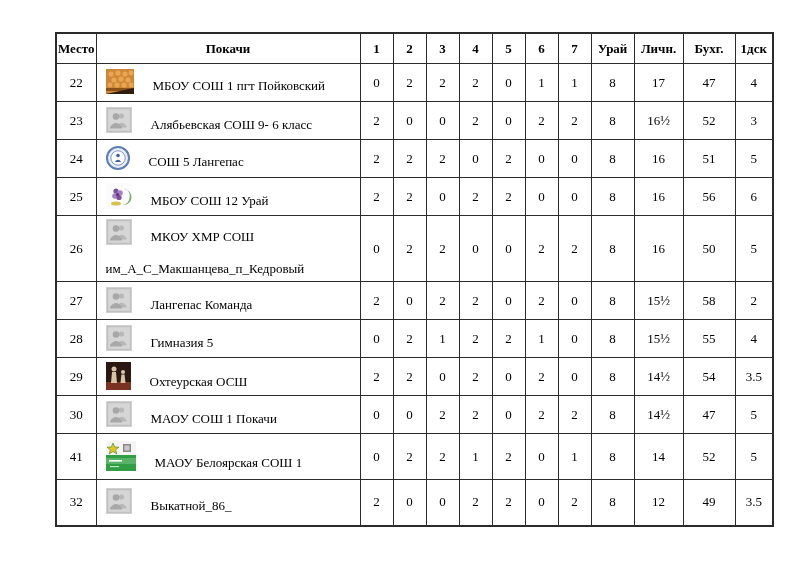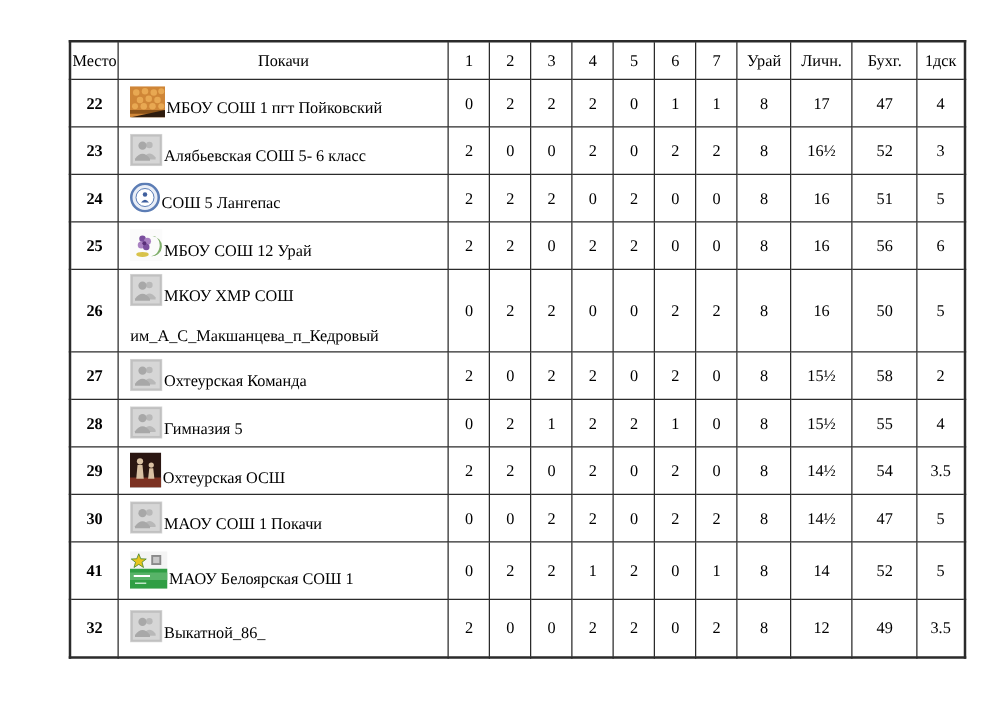--- a/index.html
+++ b/index.html
@@ -12,28 +12,28 @@
     position:absolute;left:55px;top:32px;
     border-collapse:collapse;table-layout:fixed;
     border:2px solid #2b2b2b;
   }
   th,td{
     border:1px solid #2b2b2b;
     font-size:13px;color:#000;
     text-align:center;vertical-align:middle;
     padding:0;overflow:hidden;white-space:nowrap;
   }
-  thead th{font-weight:normal;height:25px;font-size:13px;padding:2px 1px;}
+  thead th{font-weight:bold;height:25px;font-size:13px;padding:2px 1px;}
   tbody tr{height:38px;}
   tbody tr:nth-child(5){height:56px;}
   tbody tr:nth-child(10){height:46px;}
   tbody tr:nth-child(11){height:46px;}
-  td.place{font-weight:bold;}
+  td.place{font-weight:normal;}
   td.team{text-align:left;padding:3px 4px 5px 9px;}
-  .team-line{display:flex;align-items:flex-end;gap:1px;}
+  .team-line{display:flex;align-items:flex-end;gap:19px;}
   .team-icon{flex:0 0 auto;line-height:0;}
   .team-icon svg{display:block;}
   .team-name{line-height:15px;padding-bottom:1px;}
   .team-name2{line-height:15px;margin-top:16px;}
 </style>
 </head>
 <body>
 
 <div class="page">
   <table class="standings">
@@ -114,21 +114,21 @@
               <span class="team-icon">
                 <svg width="26" height="26" viewBox="0 0 26 26">
       <rect width="26" height="26" fill="#d6d6d6"></rect>
       <rect x="1.5" y="1.5" width="23" height="23" fill="none" stroke="#c0c0c0" stroke-width="1.5"></rect>
       <circle cx="15.5" cy="9" r="2.6" fill="#b8b8b8"></circle>
       <path d="M11 19 q4.5 -6.5 9.5 0 l0 1.5 l-9.5 0 z" fill="#b8b8b8"></path>
       <circle cx="10" cy="9.5" r="3.3" fill="#a8a8a8"></circle>
       <path d="M4 20 q6 -8 12 0 l0 1.5 l-12 0 z" fill="#a8a8a8"></path>
     </svg>
               </span>
-              <span class="team-name">Алябьевская СОШ 5- 6 класс</span>
+              <span class="team-name">Алябьевская СОШ 9- 6 класс</span>
             </div>
           </td>
           <td class="round">2</td>
           <td class="round">0</td>
           <td class="round">0</td>
           <td class="round">2</td>
           <td class="round">0</td>
           <td class="round">2</td>
           <td class="round">2</td>
           <td class="points">8</td>
@@ -231,21 +231,21 @@
               <span class="team-icon">
                 <svg width="26" height="26" viewBox="0 0 26 26">
       <rect width="26" height="26" fill="#d6d6d6"></rect>
       <rect x="1.5" y="1.5" width="23" height="23" fill="none" stroke="#c0c0c0" stroke-width="1.5"></rect>
       <circle cx="15.5" cy="9" r="2.6" fill="#b8b8b8"></circle>
       <path d="M11 19 q4.5 -6.5 9.5 0 l0 1.5 l-9.5 0 z" fill="#b8b8b8"></path>
       <circle cx="10" cy="9.5" r="3.3" fill="#a8a8a8"></circle>
       <path d="M4 20 q6 -8 12 0 l0 1.5 l-12 0 z" fill="#a8a8a8"></path>
     </svg>
               </span>
-              <span class="team-name">Охтеурская Команда</span>
+              <span class="team-name">Лангепас Команда</span>
             </div>
           </td>
           <td class="round">2</td>
           <td class="round">0</td>
           <td class="round">2</td>
           <td class="round">2</td>
           <td class="round">0</td>
           <td class="round">2</td>
           <td class="round">0</td>
           <td class="points">8</td>

